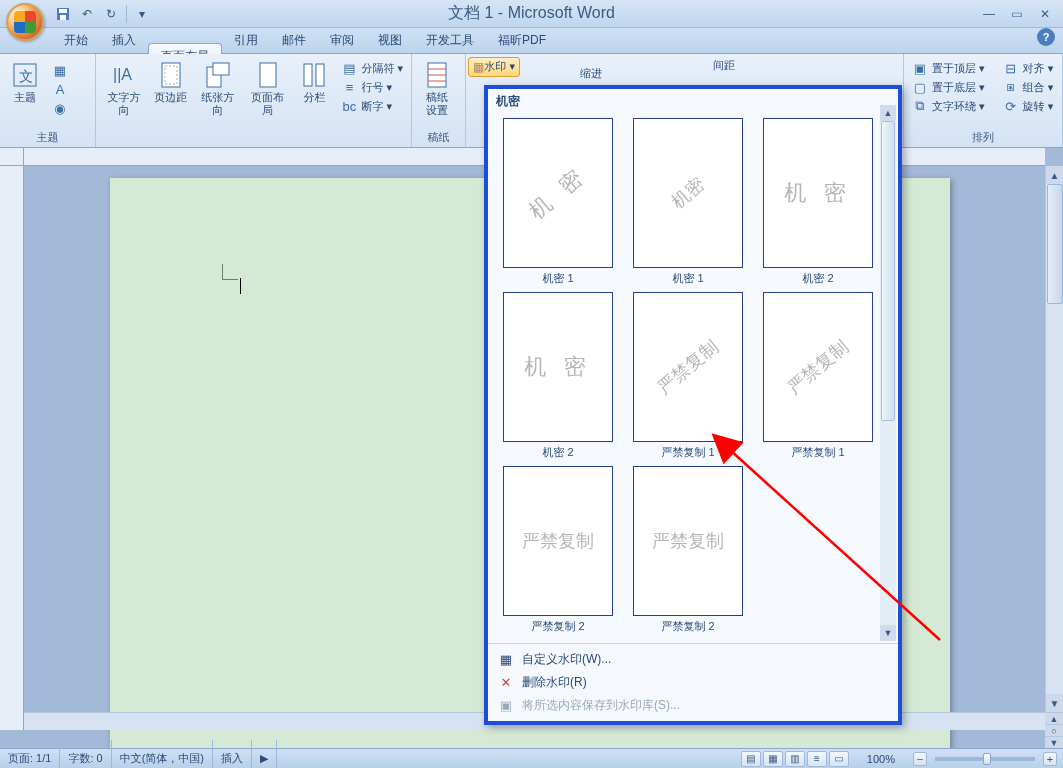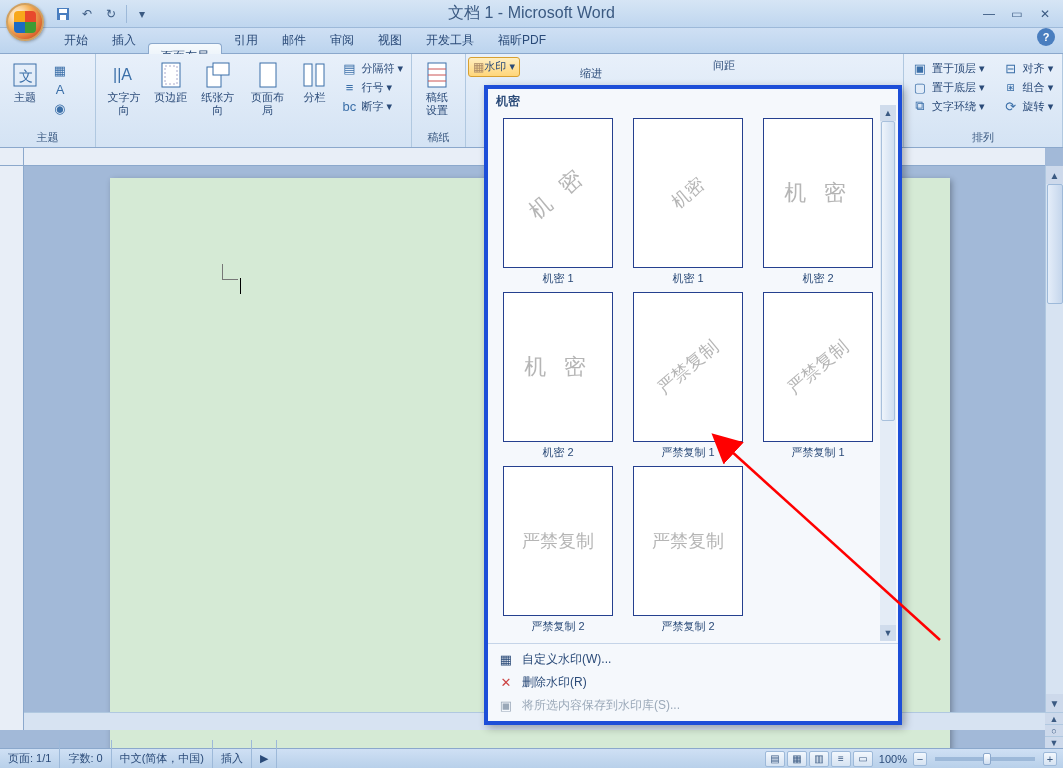--- a/index.html
+++ b/index.html
@@ -398,20 +398,20 @@
     <div class="status-cell">中文(简体，中国)</div>
     <div class="status-cell">插入</div>
     <div class="status-cell">▶</div>
   </div>
   <div class="status-right">
     <div class="view-btn">▤</div>
     <div class="view-btn">▦</div>
     <div class="view-btn">▥</div>
     <div class="view-btn">≡</div>
     <div class="view-btn">▭</div>
-    <span style="margin:0 4px">100%</span>
+    <span style="margin:0 16px">100%</span>
     <div class="zoom-btn">−</div>
     <div class="zoom-slider">
         <div class="thumb"></div>
       </div>
     <div class="zoom-btn">+</div>
   </div>
 </div>
 
 </body></html>

